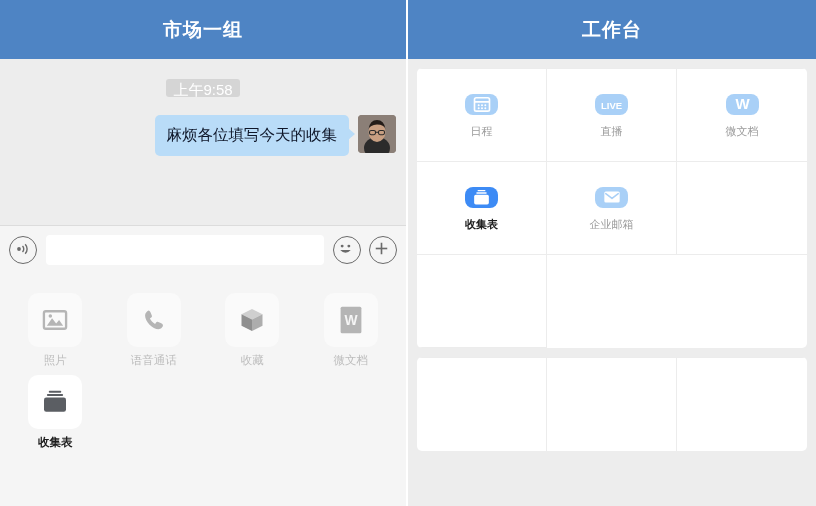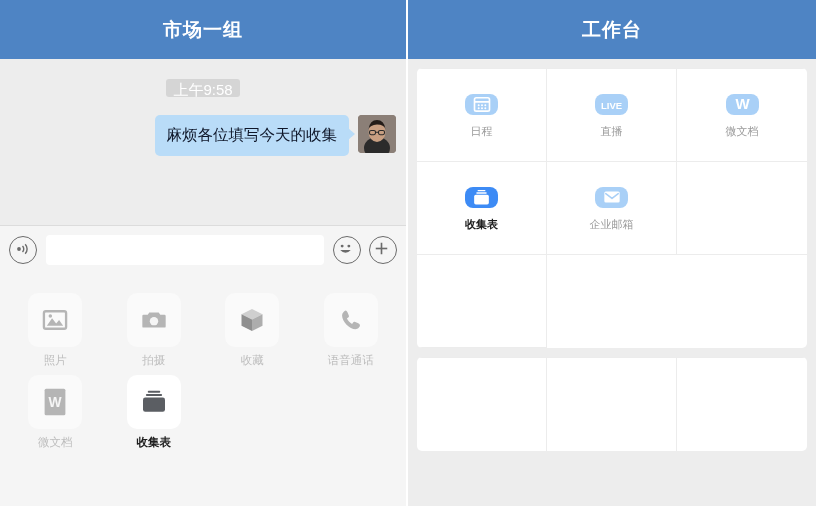--- a/index.html
+++ b/index.html
@@ -308,48 +308,39 @@
           <div class="action-tile">
             <svg width="28" height="28" viewBox="0 0 24 24">
               <rect x="2.5" y="4.5" width="19" height="15" rx="1.6" fill="none" stroke="#b5b5b5" stroke-width="2"></rect>
               <path d="M5 17 L9.5 10.5 L13 15 L15.5 12 L19 17 Z" fill="#b5b5b5"></path>
               <circle cx="8" cy="8.6" r="1.5" fill="#b5b5b5"></circle>
             </svg>
           </div>
           <div class="action-label">照片</div>
         </div>
 
+
         <div class="action-cell">
           <div class="action-tile">
-            <svg width="28" height="28" viewBox="0 0 24 24">
-              <path d="M3 7.5 h3.6 l1.4-2h8 l1.4 2 H21 a1 1 0 0 1 1 1 v9 a1 1 0 0 1-1 1 H3 a1 1 0 0 1-1-1 v-9 a1 1 0 0 1 1-1 z" fill="#b5b5b5"></path>
-              <circle cx="12" cy="13" r="3.6" fill="#f5f5f5"></circle>
+            <svg width="27" height="27" viewBox="0 0 24 24">
+              <path d="M7.5 3.2 c1 0 1.6 .8 2.1 2.1 l.9 2.2 c.3 .8 .1 1.4-.6 1.9 l-1.1 .8 c.9 2 2.5 3.7 4.6 4.8 l.9-1.2 c.5-.7 1.1-.8 1.9-.5 l2.2 .9 c1.3 .5 2 1.2 2 2.1 0 1.7-2 3.5-3.9 3.5 -5.3 0-12-6.8-12-12.2 0-1.9 1.7-3.9 3-4.4 z" fill="#b5b5b5"></path>
             </svg>
           </div>
-          <div class="action-label">拍摄</div>
+          <div class="action-label">语音通话</div>
         </div>
 
         <div class="action-cell">
           <div class="action-tile">
             <svg width="28" height="28" viewBox="0 0 24 24">
               <path d="M12 2.5 L21 7 L12 11.5 L3 7 Z" fill="#cfcfcf"></path>
               <path d="M3 7 L12 11.5 L12 21.5 L3 17 Z" fill="#8f8f8f"></path>
               <path d="M21 7 L12 11.5 L12 21.5 L21 17 Z" fill="#adadad"></path>
             </svg>
           </div>
           <div class="action-label">收藏</div>
-        </div>
-
-        <div class="action-cell">
-          <div class="action-tile">
-            <svg width="27" height="27" viewBox="0 0 24 24">
-              <path d="M7.5 3.2 c1 0 1.6 .8 2.1 2.1 l.9 2.2 c.3 .8 .1 1.4-.6 1.9 l-1.1 .8 c.9 2 2.5 3.7 4.6 4.8 l.9-1.2 c.5-.7 1.1-.8 1.9-.5 l2.2 .9 c1.3 .5 2 1.2 2 2.1 0 1.7-2 3.5-3.9 3.5 -5.3 0-12-6.8-12-12.2 0-1.9 1.7-3.9 3-4.4 z" fill="#b5b5b5"></path>
-            </svg>
-          </div>
-          <div class="action-label">语音通话</div>
         </div>
 
 
         <div class="action-cell">
           <div class="action-tile">
             <svg width="26" height="30" viewBox="0 0 22 26">
               <rect x="2" y="1.5" width="18" height="23" rx="1.3" fill="#b5b5b5"></rect>
               <text x="11" y="17.5" text-anchor="middle" font-family="Liberation Sans, sans-serif" font-size="12" font-weight="bold" fill="#f5f5f5">W</text>
             </svg>
           </div>

